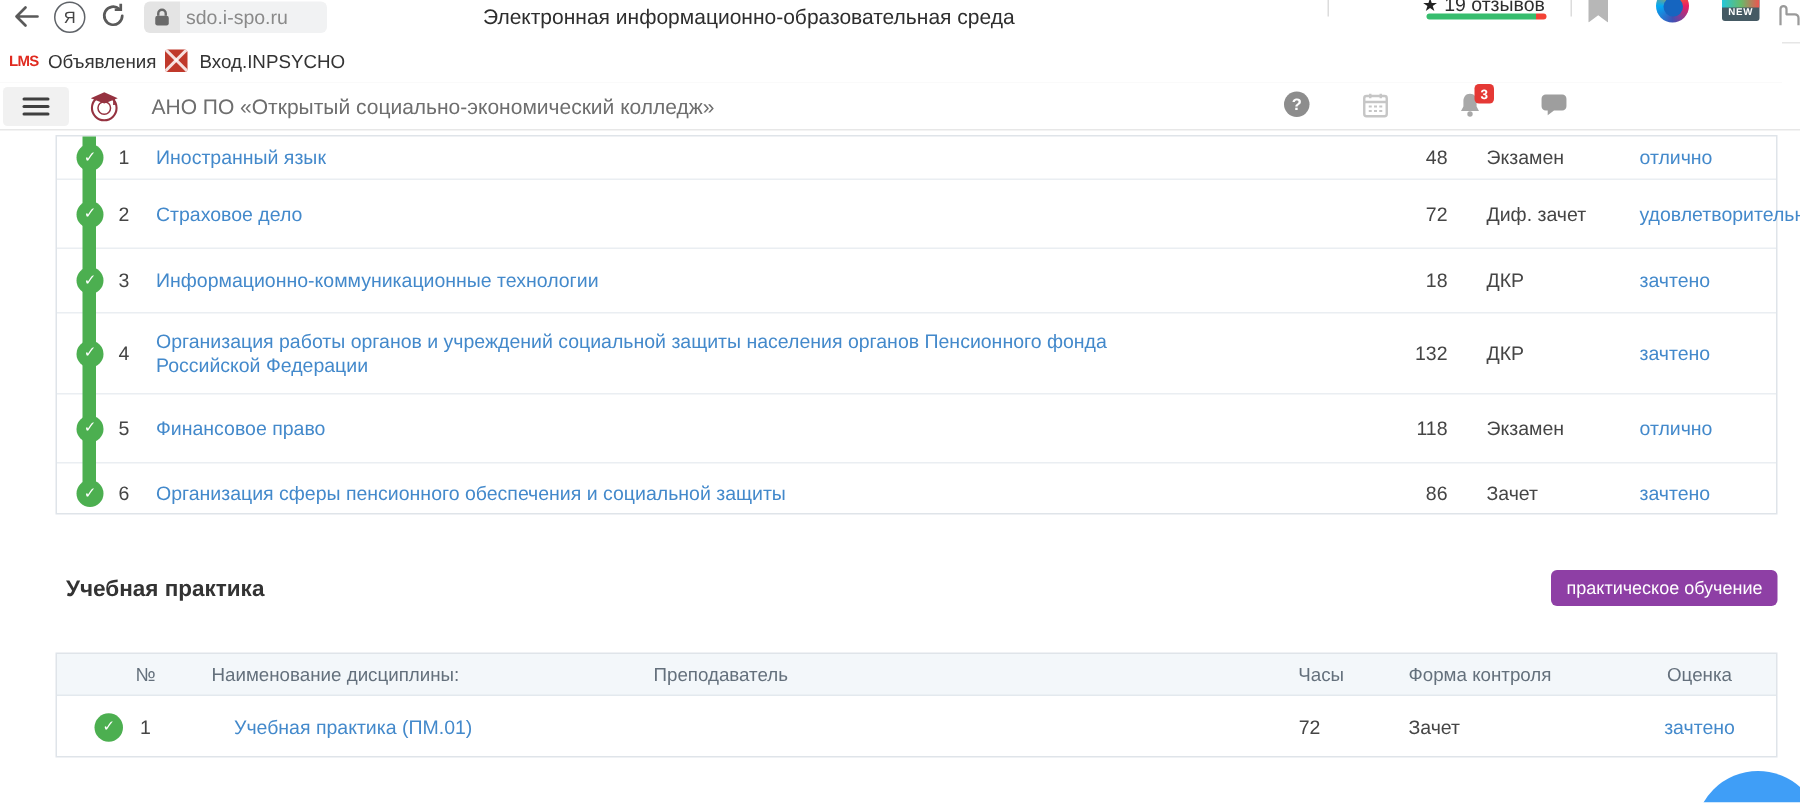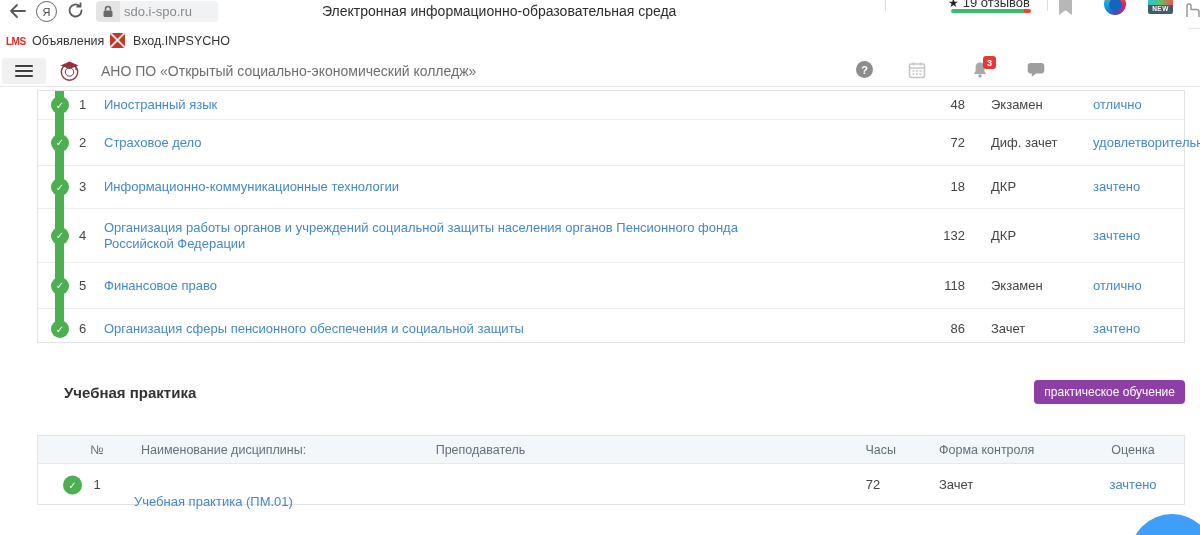--- a/index.html
+++ b/index.html
@@ -60,38 +60,38 @@
         background:#4caf50;color:#fff;font-size:10px;display:flex;align-items:center;justify-content:center;z-index:2;}
   .cell{position:absolute;top:50%;transform:translateY(-50%);font-size:13px;color:#454545;line-height:16px;}
   .c-num{left:41px;width:22px;}
   .c-name{left:66px;width:705px;}
   .c-hours{left:885px;width:42px;text-align:right;}
   .c-control{left:953px;width:130px;}
   .c-grade{left:1055px;width:130px;}
   a.lnk{color:#4389cb;text-decoration:none;cursor:pointer;}
 
   
-  .sec-title{position:absolute;left:64px;top:384px;font-size:15px;font-weight:bold;color:#333;}
+  .sec-title{position:absolute;left:44px;top:384px;font-size:15px;font-weight:bold;color:#333;}
   .sec-badge{position:absolute;right:15px;top:380px;background:#8e3fa5;color:#fff;font-size:12px;
              padding:5px 10px;border-radius:4px;line-height:14px;}
 
   .t2{top:435px;height:70px;}
   .t2head{position:relative;height:27px;background:#f3f7fa;border-bottom:1px solid #e3e9ee;}
   .t2row{position:relative;height:41px;}
   .hcell{position:absolute;top:50%;transform:translateY(-50%);font-size:12.5px;color:#64707c;}
   .h-num{left:48px;width:22px;text-align:center;}
   .h-name{left:103px;}
   .h-teacher{left:380px;width:125px;text-align:center;}
   .h-hours{left:812px;width:46px;text-align:right;}
   .h-control{left:901px;width:120px;}
   .h-grade{left:1045px;width:100px;text-align:center;}
   .tick2{position:absolute;left:25px;top:50%;transform:translateY(-50%);width:19px;height:19px;border-radius:50%;
          background:#4caf50;color:#fff;font-size:10px;display:flex;align-items:center;justify-content:center;}
   .r-num{left:48px;width:22px;text-align:center;}
-  .r-name{left:96px;margin-top:17px;}
+  .r-name{left:118px;}
   .r-hours{left:812px;width:46px;text-align:center;}
   .r-control{left:901px;width:120px;}
   .r-grade{left:1045px;width:100px;text-align:center;}
 
   
   .chat-fab{position:absolute;left:1130px;top:514px;width:84px;height:84px;border-radius:50%;background:#3f9ef7;cursor:pointer;}
 
   svg{display:block;}
 </style>
 </head>

